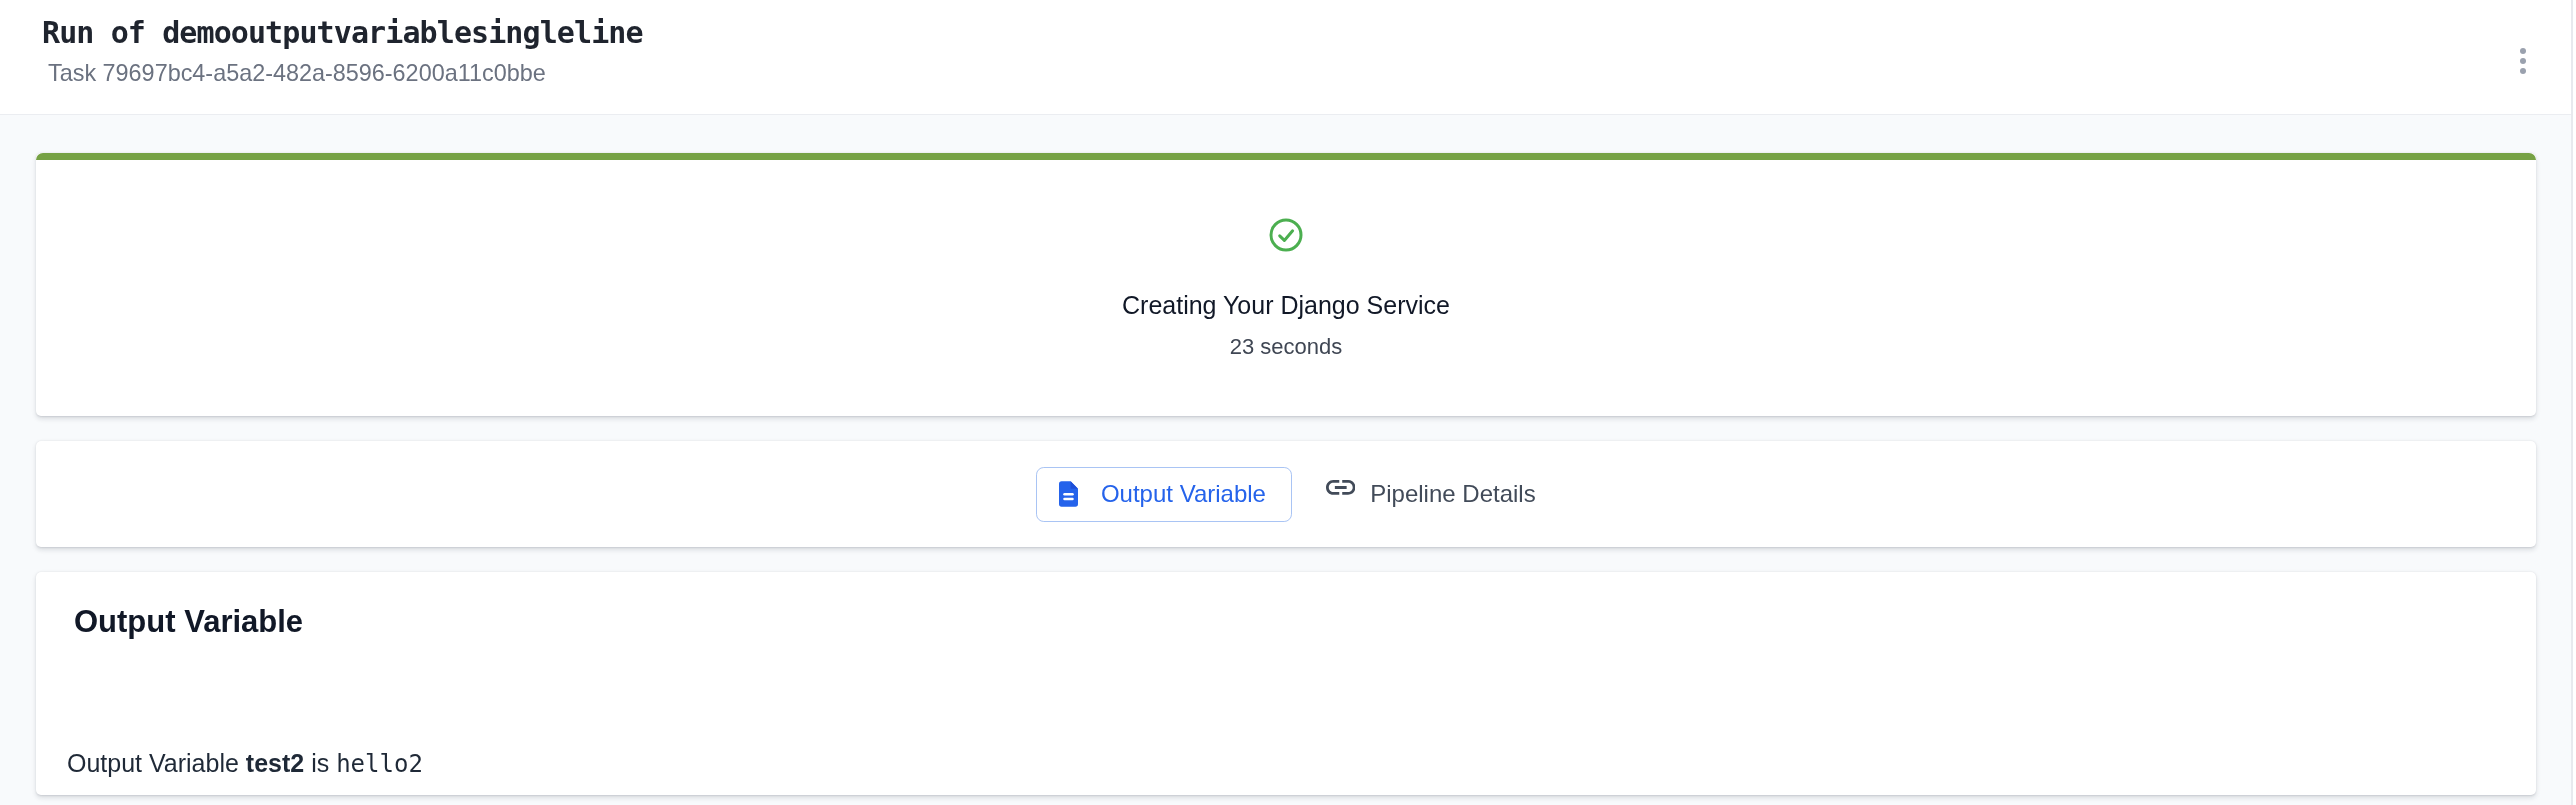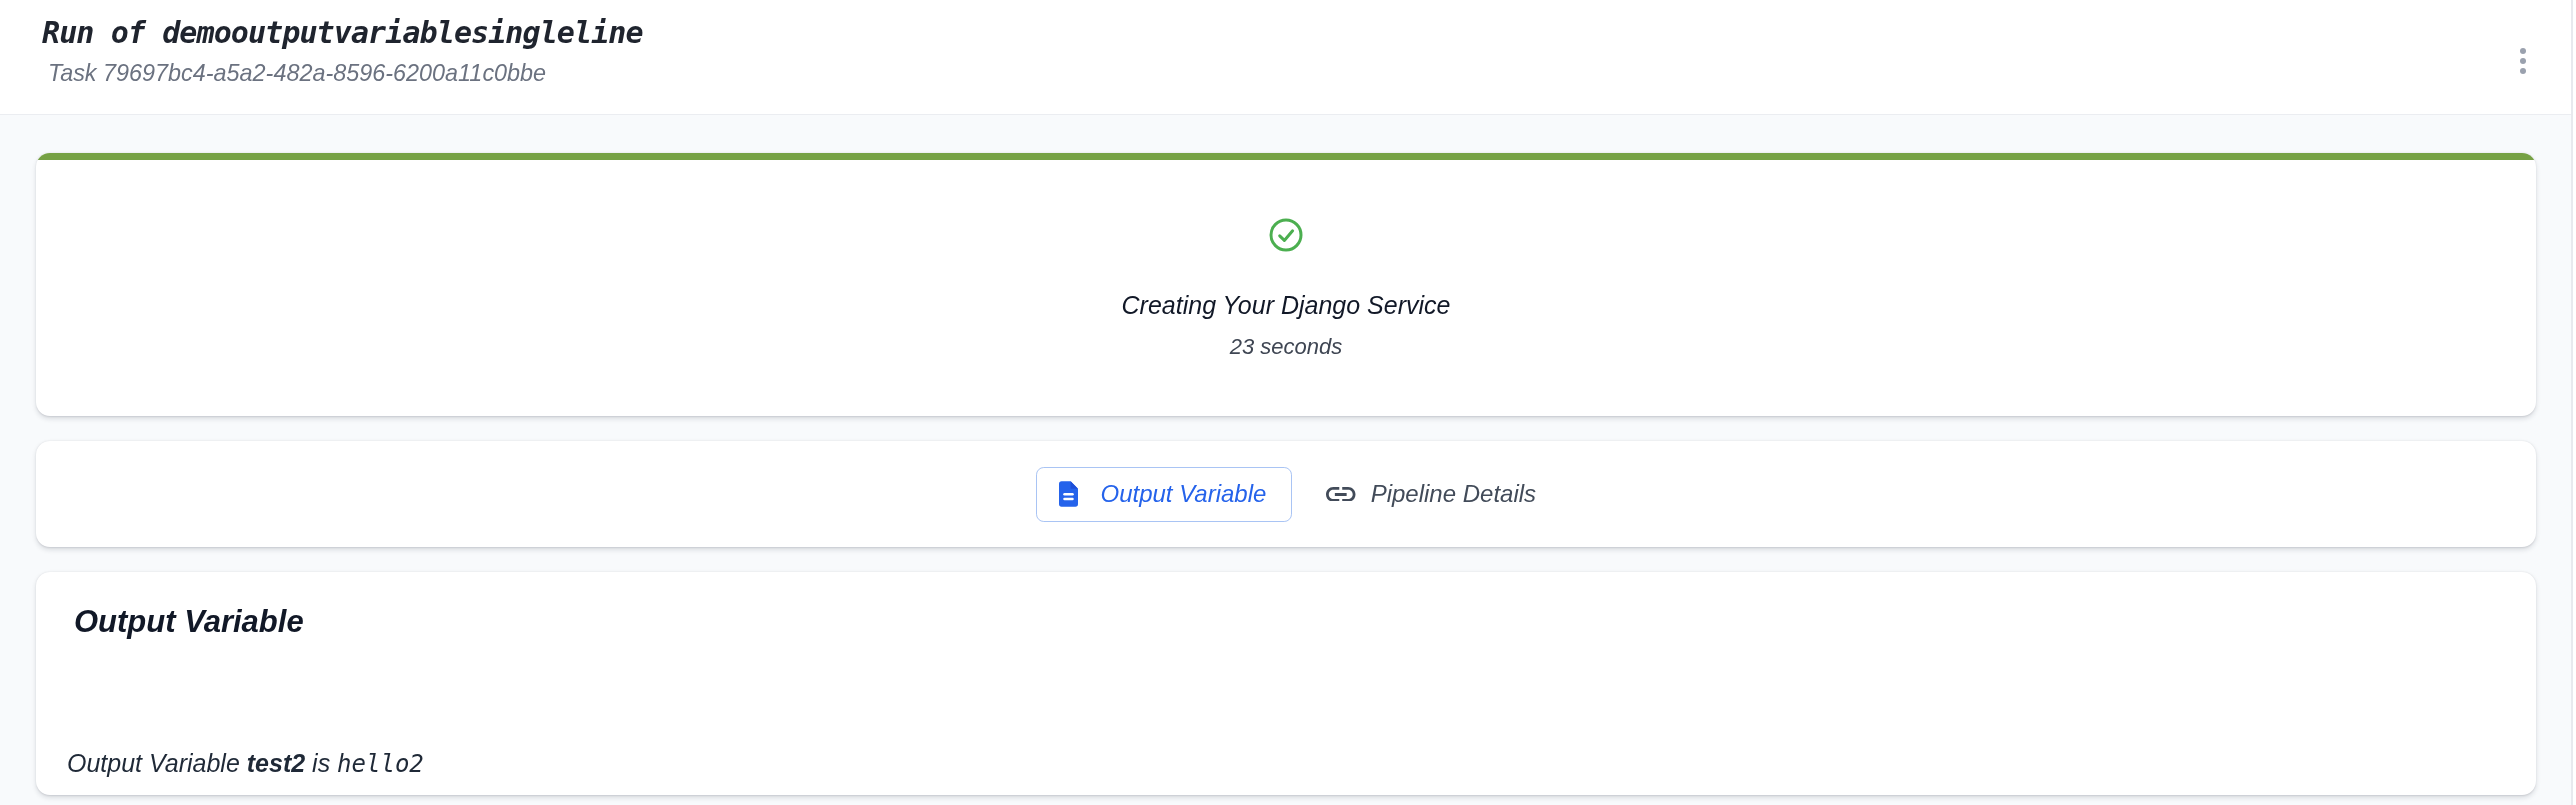--- a/index.html
+++ b/index.html
@@ -3,21 +3,21 @@
 <meta charset="utf-8">
 <style>
   * { margin:0; padding:0; box-sizing:border-box; }
   html,body { width:2576px; height:805px; }
   body {
     font-family:"Liberation Sans", sans-serif;
     background:#ffffff;
     position:relative;
     overflow:hidden;
   }
-  .page { width:2576px; height:805px; position:relative; background:#F8FAFC;font-style:italic; }
+  .page { width:2576px; height:805px; position:relative; background:#F8FAFC; }
   .page-right-border {
     position:absolute; top:0; bottom:0; left:2571px; width:1.7px;
     background:#E7E9EE; z-index:5;
   }
   .page-right-sliver { position:absolute; top:0; bottom:0; left:2573px; right:0; background:#ffffff; z-index:4; }
 
   
   .header {
     height:115px; background:#ffffff; border-bottom:1.7px solid #EBEDF1;
     padding:14px 0 0 42px; position:relative;
@@ -33,42 +33,42 @@
   .kebab {
     position:absolute; top:40px; right:38px; width:29.5px; height:42px;
     display:flex; flex-direction:column; align-items:center; justify-content:center;
     gap:4.3px; cursor:pointer; border-radius:5.2px;
   }
   .kebab i { width:6px; height:6px; border-radius:50%; background:#9AA1AE; display:block; }
 
   
   .main { padding:38px 36px 0 36px; }
   .card {
-    background:#ffffff; border-radius:14px;
+    background:#ffffff; border-radius:5px;
     box-shadow:0 0.9px 1.7px rgba(16,24,40,.10), 0 2.6px 5.2px rgba(16,24,40,.12);
     width:2500px;
   }
 
   
   .status-card { height:263px; overflow:hidden; position:relative; }
   .status-accent { height:7px; width:100%; background:#76A144; border-radius:10.4px 10.4px 0 0; }
   .status-body { display:flex; flex-direction:column; align-items:center; }
   .status-check { margin-top:57px; width:36px; height:36px; }
   .status-title { margin-top:38px; font-size:25px; font-weight:500; color:#111827; line-height:29.5px; }
   .status-duration { margin-top:13px; font-size:22px; color:#3F4653; line-height:26px; }
 
   
   .tabs-card { margin-top:25px; height:106px; display:flex; align-items:center; justify-content:center; gap:34px; }
   .tab-active {
     display:flex; align-items:center; height:55px; padding:0 25px 0 22px;
     border:1.7px solid #A9C4F4; border-radius:7.8px; background:#ffffff; cursor:pointer;
   }
   .tab-active .doc-icon { width:19px; height:26px; display:block; }
   .tab-active .tab-label { margin-left:22.6px; font-size:24px; font-weight:500; color:#2563EB; white-space:nowrap; }
-  .tab-plain { display:flex; align-items:center; cursor:pointer; }
+  .tab-plain { display:flex; align-items:flex-start; cursor:pointer; }
   .tab-plain .link-icon { width:29.5px; height:14.8px; display:block; }
   .tab-plain .tab-label { margin-left:14.8px; font-size:24px; font-weight:500; color:#424B59; white-space:nowrap; }
 
   
   .output-card { margin-top:25px; height:223px; padding:31px 31px 0 31px; }
   .output-heading { font-size:31px; font-weight:700; color:#111827; line-height:38px; margin-left:7px; }
   .output-line { margin-top:107px; font-size:25px; color:#1F2937; line-height:31px; }
   .output-line .var-name { font-weight:700; }
   .output-line .var-value { font-family:"DejaVu Sans Mono","Liberation Mono",monospace; font-size:24px; }
 </style>

